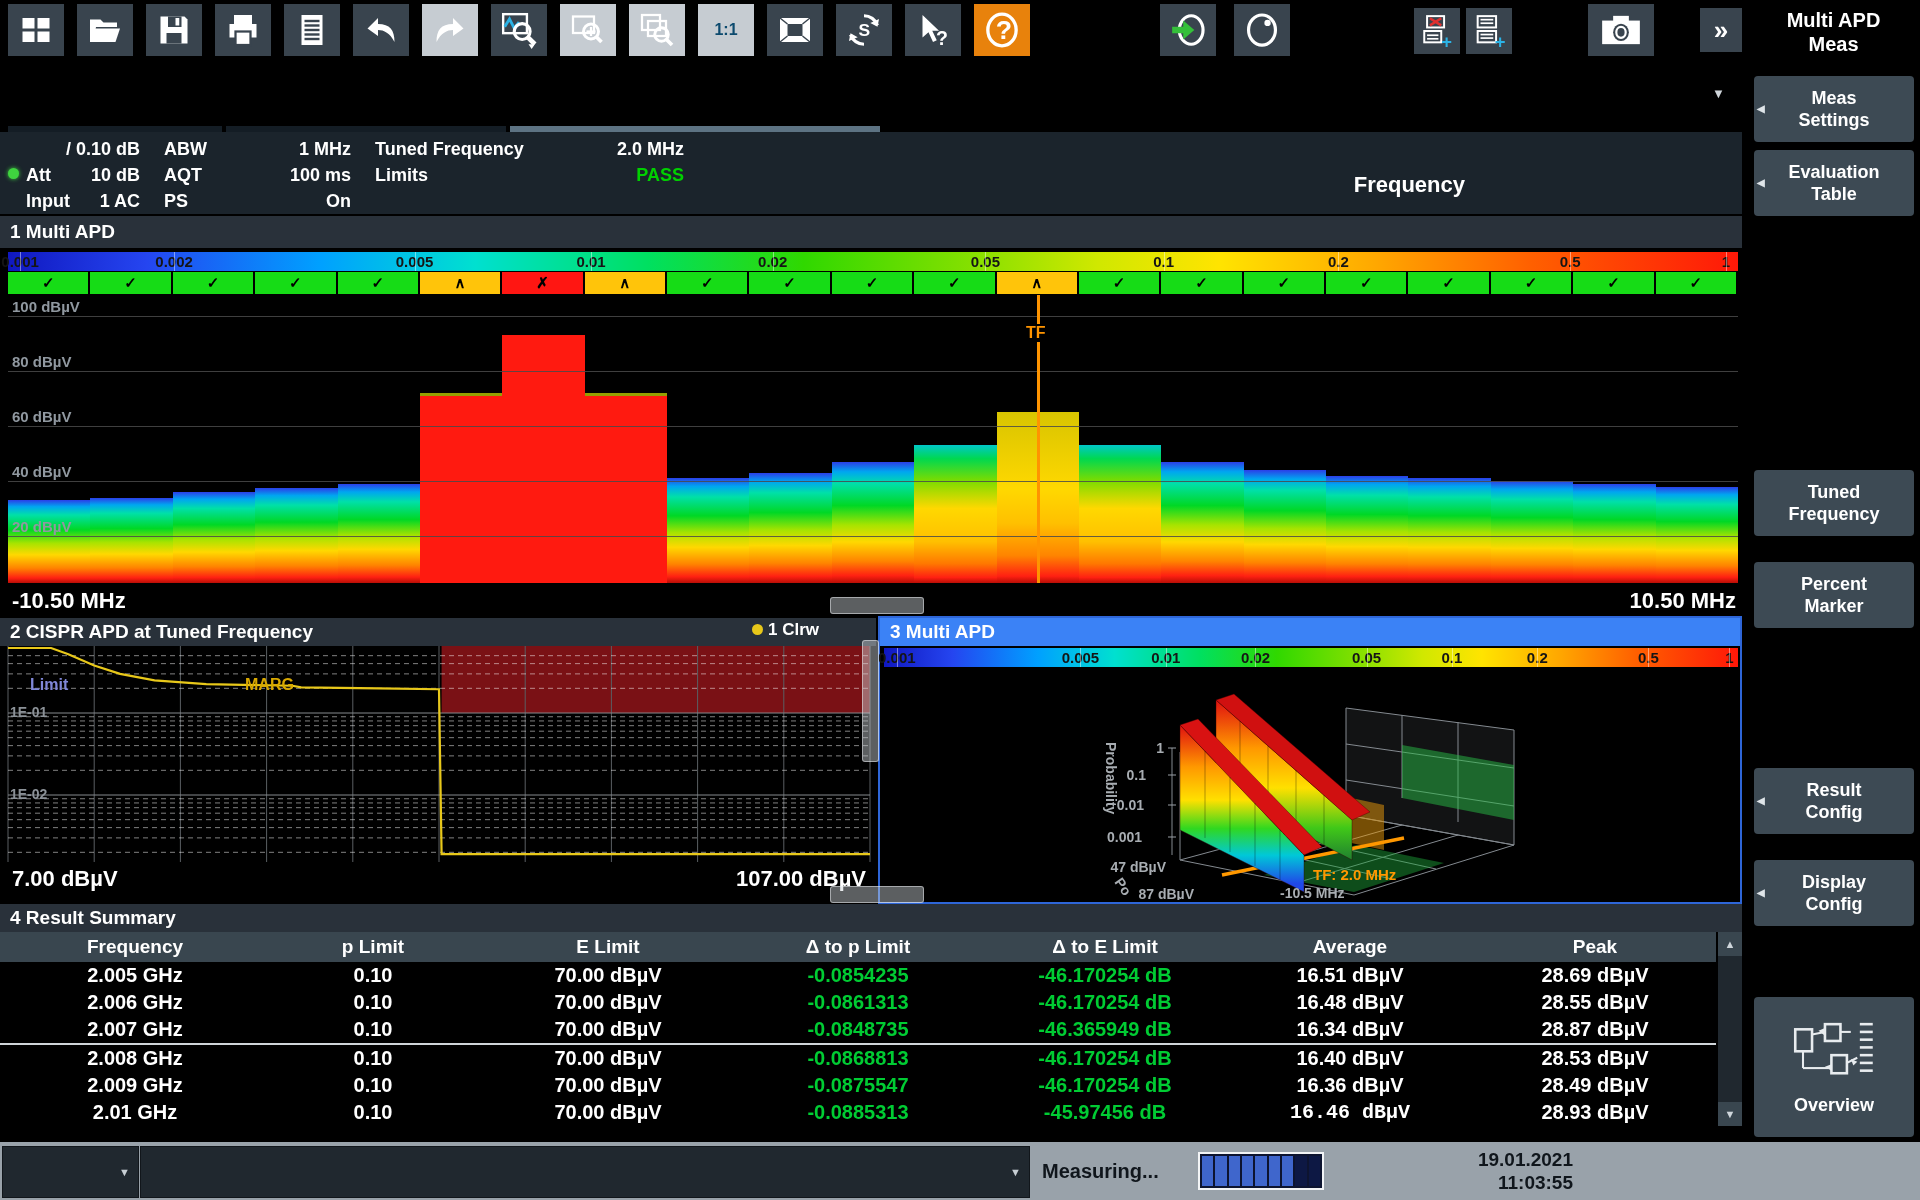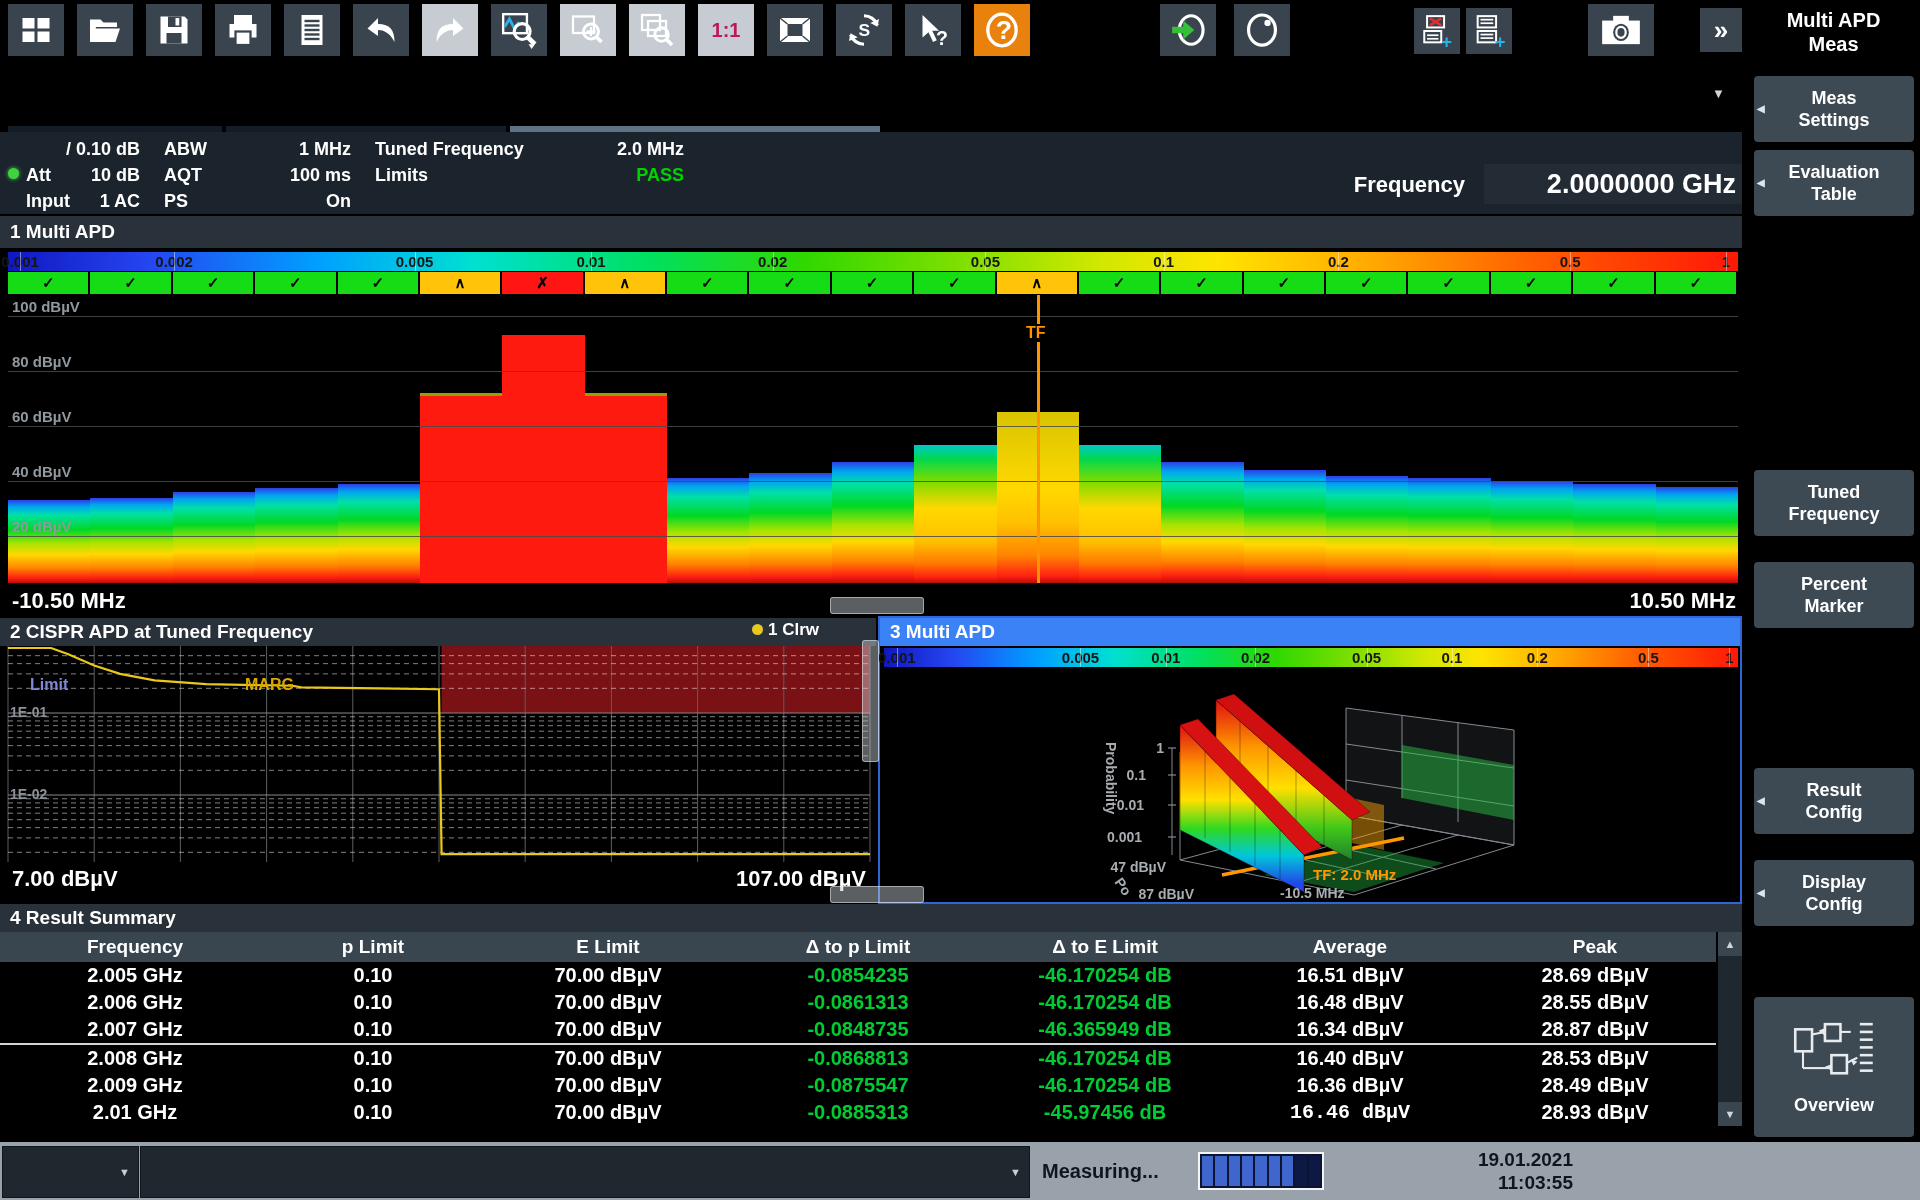--- a/index.html
+++ b/index.html
@@ -140,21 +140,21 @@
       <span>
           <svg width="36" height="36" viewBox="0 0 24 24">
             <rect x="2" y="2" width="12" height="10" fill="none" stroke="#fff" stroke-width="1.5"></rect>
             <rect x="6" y="6" width="12" height="10" fill="none" stroke="#fff" stroke-width="1.5"></rect>
             <circle cx="15" cy="15" r="4.5" fill="none" stroke="#fff" stroke-width="2"></circle>
             <line x1="18" y1="18" x2="22" y2="22" stroke="#fff" stroke-width="2.5"></line>
           </svg>
         </span>
     </div>
     <div class="tbtn dis" style="left:698px;">
-      <span style="color:#be185d;font-size:20px;font-weight:bold;">1:1</span>
+      <span style="color:#0c4a6e;font-size:16px;font-weight:bold;">1:1</span>
     </div>
     <div class="tbtn" style="left:767px;">
       <span>
           <svg width="36" height="36" viewBox="0 0 24 24">
             <path d="M2 4 h20 v16 h-20 Z M7 8 h10 v8 h-10 Z" fill="#fff" fill-rule="evenodd"></path>
             <line x1="2" y1="4" x2="7" y2="8" stroke="#39444e" stroke-width="1"></line>
             <line x1="22" y1="4" x2="17" y2="8" stroke="#39444e" stroke-width="1"></line>
             <line x1="2" y1="20" x2="7" y2="16" stroke="#39444e" stroke-width="1"></line>
             <line x1="22" y1="20" x2="17" y2="16" stroke="#39444e" stroke-width="1"></line>
           </svg>
@@ -299,21 +299,20 @@
         <div class="setrow" style="left: 0px; top: 4px; width: 1742px;">
           <div class="setlbl" style="left: 375px;">Tuned Frequency</div>
           <div class="setval" style="left: 544px; width: 140px;">2.0 MHz</div>
         </div>
         <div class="setrow" style="left: 0px; top: 30px; width: 1742px;">
           <div class="setlbl" style="left: 375px;">Limits</div>
           <div class="setval" style="left: 544px; width: 140px; color: rgb(0, 208, 0);">PASS</div>
         </div>
       </div>
     <div class="abs" style="left:1330px;top:40px;width:135px;text-align:right;color:#fff;font-size:22px;font-weight:bold;">Frequency</div>
-    <div class="abs" style="left:1484px;top:32px;width:258px;height:40px;background:#232c34;color:#fff;font-size:27px;font-weight:bold;text-align:right;line-height:40px;padding-right:6px;box-sizing:border-box;">2.0000000 GHz</div>
   </div>
 
   <div class="wtitle" style="left:0;top:216px;width:1742px;height:32px;line-height:32px;">1 Multi APD</div>
   <div id="w1-scale" class="scalebar" style="left:8px;top:252px;width:1730px;height:19px;">
       <div class="scalelbl" style="left: 0.7%;">0.001</div>
       <div style="position: absolute; left: 0.7%; top: 0px; width: 1px; height: 100%; background: rgba(255, 255, 255, 0.45);"></div>
       <div class="scalelbl" style="left: 9.6%;">0.002</div>
       <div style="position: absolute; left: 9.6%; top: 0px; width: 1px; height: 100%; background: rgba(255, 255, 255, 0.45);"></div>
       <div class="scalelbl" style="left: 23.5%;">0.005</div>
       <div style="position: absolute; left: 23.5%; top: 0px; width: 1px; height: 100%; background: rgba(255, 255, 255, 0.45);"></div>

